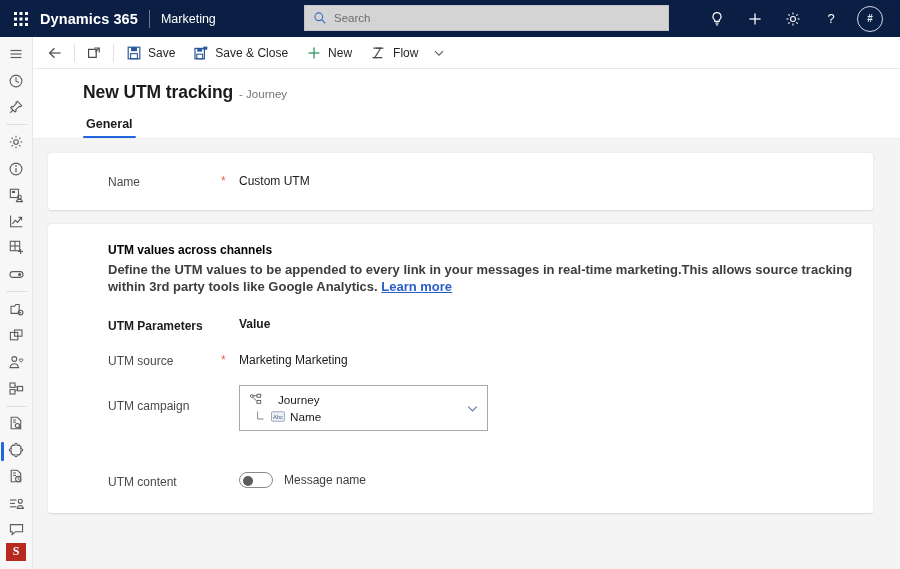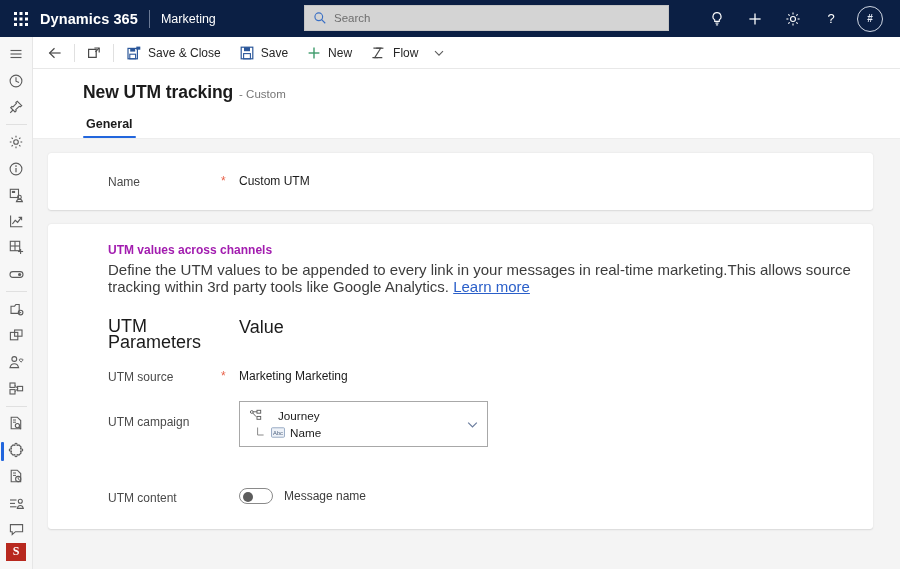--- a/index.html
+++ b/index.html
@@ -149,30 +149,31 @@
     padding-top: 1px;
   }
   .req { width: 18px; min-width: 18px; color: #e8624a; font-size: 12px; line-height: 14px; text-align: left; padding-top: 1px;}
   .fvalue { font-size: 12px; color: #1b1b1b; line-height: 16px; }
   .fvalue.bold { font-weight: normal; }
   .fvalue.muted { color: #5e5e5e; }
 
   .name-card .frow { padding-left: 60px; }
 
   .utm-head { padding: 0 0 0 60px; }
-  .utm-head .h1 { font-size: 12px; font-weight: bold; color: #a21caf; margin-bottom: 5px; }
+  .utm-head .h1 { font-size: 12px; font-weight: bold; color: #000000; margin-bottom: 5px; }
   .utm-head .desc {
-    font-size: 15px; color: #3d3d3d; line-height: 16.5px;
+    font-size: 13px; color: #3d3d3d; line-height: 16.5px;
     max-width: 762px;
+    font-weight: bold;
   }
   .utm-head .desc a { color: #2a5fc9; text-decoration: underline; }
 
   .tbl { margin-top: 22px; }
   .tbl-row { display: flex; align-items: flex-start; padding-left: 60px; }
-  .colhead { font-size: 18px; font-weight: normal; color: #1b1b1b; }
+  .colhead { font-size: 12px; font-weight: bold; color: #1b1b1b; }
   .r-gap-1 { height: 18px; }
   .r-gap-2 { height: 16px; }
   .r-gap-3 { height: 19px; }
   .r-gap-4 { height: 22px; }
 
   
   .combo {
     width: 249px; border: 1px solid #a8a8a8; background: #fff;
     padding: 7px 9px 7px 9px; position: relative; cursor: pointer;
     min-height: 43px;
@@ -450,38 +451,38 @@
             <path d="M2.6 4.3h7.6v8.1H2.6z" fill="none" stroke="#4a4a4a" stroke-width="1.2"></path>
             <polyline points="8.4,3 13.2,3 13.2,7.6" fill="none" stroke="#4a4a4a" stroke-width="1.2"></polyline>
             <line x1="9.4" y1="6.8" x2="13" y2="3.2" stroke="#4a4a4a" stroke-width="1.2"></line>
           </svg>
         </div>
         <div class="cmd-sep"></div>
 
         <div class="cmd">
           <span>
             <svg width="16" height="16" viewBox="0 0 16 16" aria-hidden="true">
+              <rect x="2.2" y="2.2" width="11.6" height="11.6" fill="none" stroke="#2b579a" stroke-width="1.2"></rect>
+              <rect x="5" y="2.2" width="6" height="4" fill="#2b579a"></rect>
+              <rect x="4.6" y="8.6" width="6.8" height="5.2" fill="none" stroke="#2b579a" stroke-width="1.1"></rect>
+            </svg>
+          </span>
+          <span>Save</span>
+        </div>
+
+        <div class="cmd">
+          <span>
+            <svg width="16" height="16" viewBox="0 0 16 16" aria-hidden="true">
               <rect x="2" y="3.4" width="9.4" height="10.4" fill="none" stroke="#2b579a" stroke-width="1.2"></rect>
               <rect x="4.2" y="3.4" width="5" height="3.2" fill="#2b579a"></rect>
               <rect x="3.8" y="9.2" width="5.8" height="4.6" fill="none" stroke="#2b579a" stroke-width="1.1"></rect>
               <rect x="10.3" y="1.6" width="4" height="3.1" fill="#2b579a"></rect>
             </svg>
           </span>
           <span>Save &amp; Close</span>
-        </div>
-
-        <div class="cmd">
-          <span>
-            <svg width="16" height="16" viewBox="0 0 16 16" aria-hidden="true">
-              <rect x="2.2" y="2.2" width="11.6" height="11.6" fill="none" stroke="#2b579a" stroke-width="1.2"></rect>
-              <rect x="5" y="2.2" width="6" height="4" fill="#2b579a"></rect>
-              <rect x="4.6" y="8.6" width="6.8" height="5.2" fill="none" stroke="#2b579a" stroke-width="1.1"></rect>
-            </svg>
-          </span>
-          <span>Save</span>
         </div>
 
         <div class="cmd">
           <span>
             <svg width="16" height="16" viewBox="0 0 16 16" aria-hidden="true">
               <line x1="8" y1="2.6" x2="8" y2="13.4" stroke="#3d9a6a" stroke-width="1.4"></line>
               <line x1="2.6" y1="8" x2="13.4" y2="8" stroke="#3d9a6a" stroke-width="1.4"></line>
             </svg>
           </span>
           <span>New</span>
@@ -500,21 +501,21 @@
             <svg width="12" height="12" viewBox="0 0 12 12" aria-hidden="true">
               <polyline points="2,4.2 6,8.2 10,4.2" fill="none" stroke="#5c5c5c" stroke-width="1.1"></polyline>
             </svg>
           </span>
         </div>
       </div>
 
       <div class="pagehead">
         <div class="title-row">
           <div class="ptitle">New UTM tracking</div>
-          <div class="psub">- Custom</div>
+          <div class="psub">- Journey</div>
         </div>
         <div class="tabs">
           <div class="tab active">General</div>
         </div>
       </div>
       <div class="head-rule"></div>
 
       <div class="canvas">
 
         <div class="card name-card">

